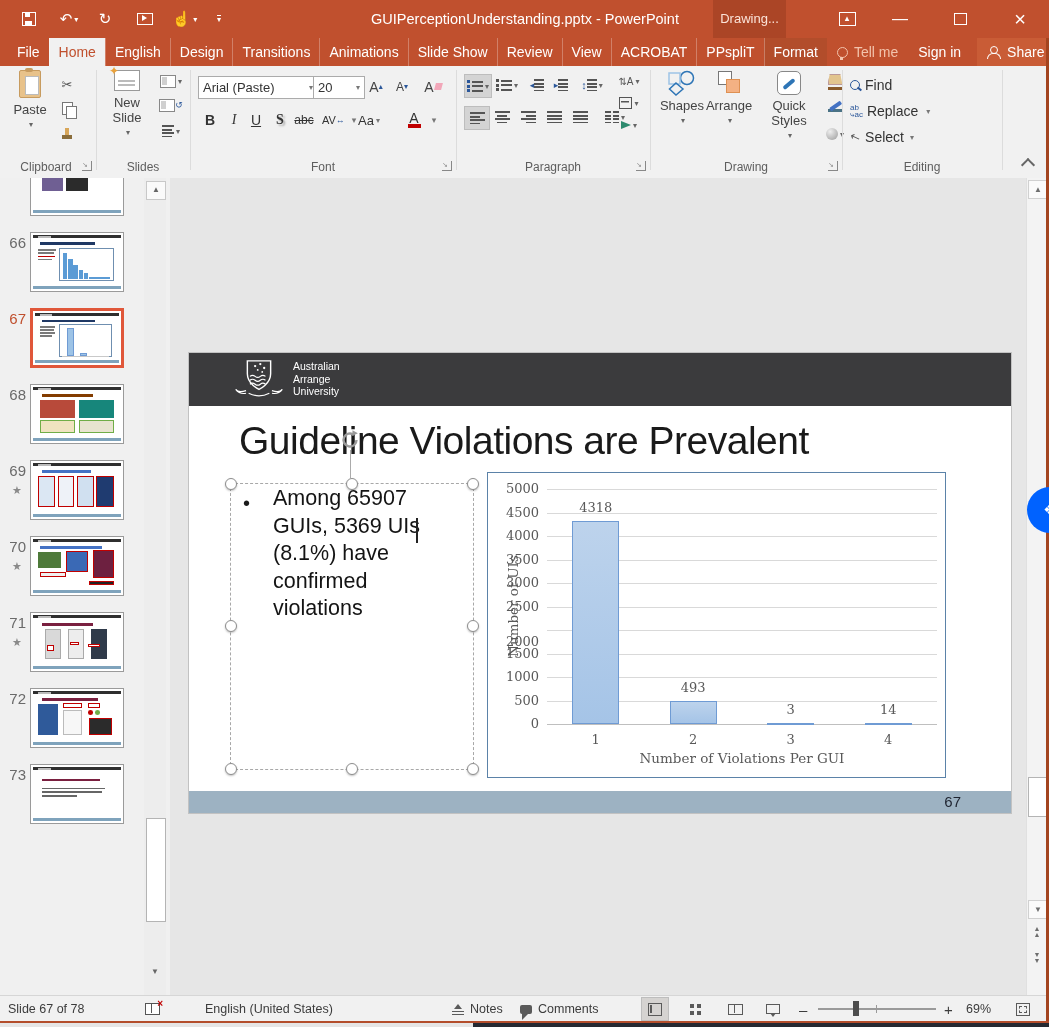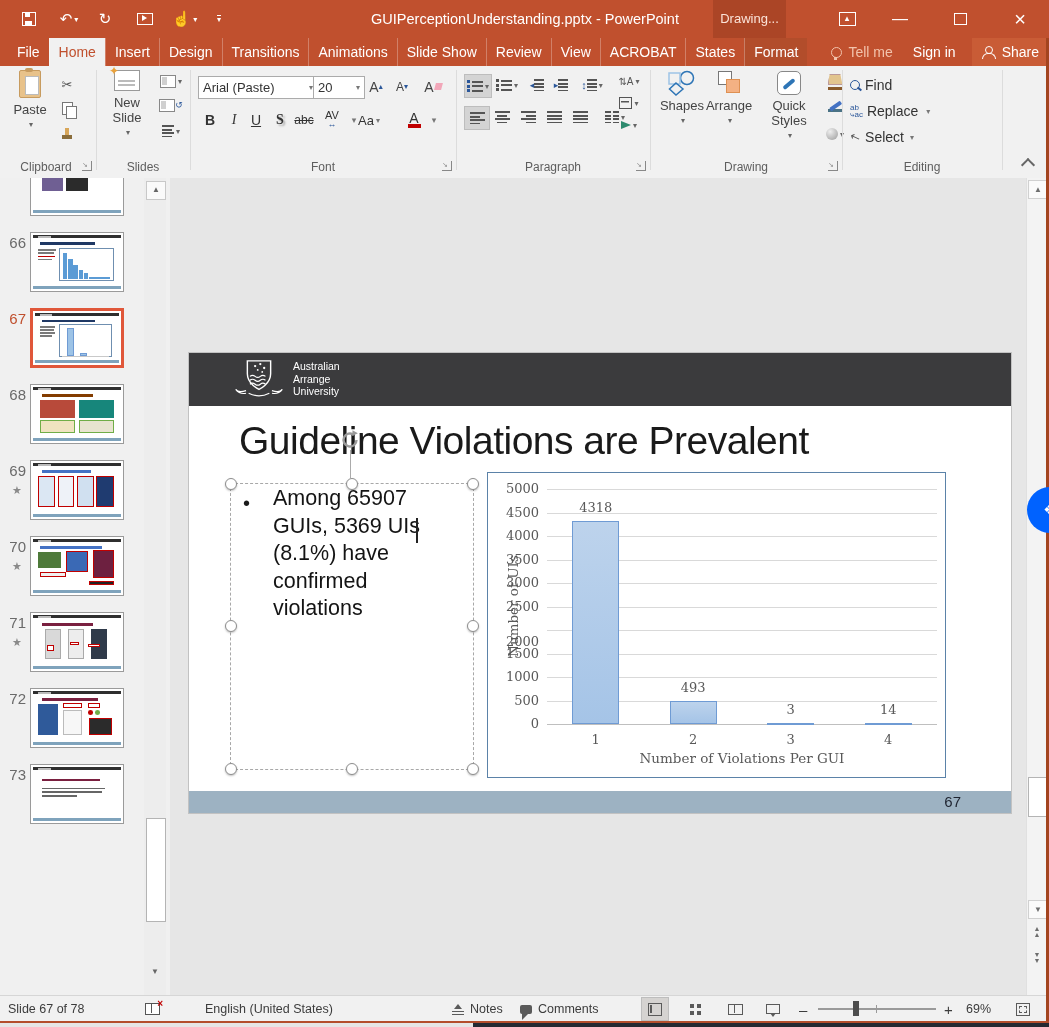--- a/index.html
+++ b/index.html
@@ -203,29 +203,29 @@
   <div class="winbtn" style="left:939px">
       <span class="ico-max"></span>
     </div>
   <div class="winbtn" style="left:999px;font-size:20px">×</div>
 </div>
 
 <div id="tabrow">
   <span id="tab-strip" style="display:flex">
       <span class="tab file">File</span>
       <span class="tab active">Home</span>
-      <span class="tab ">Insert</span>
+      <span class="tab ">English</span>
       <span class="tab ">Design</span>
       <span class="tab ">Transitions</span>
       <span class="tab ">Animations</span>
       <span class="tab ">Slide Show</span>
       <span class="tab ">Review</span>
       <span class="tab ">View</span>
       <span class="tab ">ACROBAT</span>
-      <span class="tab ">States</span>
+      <span class="tab ">PPspliT</span>
       <span class="tab contextual">Format</span>
     </span>
   <span class="tr-spacer"></span>
   <span class="tr-right" id="tellme">
       <span class="bulb"></span>
       <span>Tell me</span>
     </span>
   <span class="tr-right" style="margin-right:6px">
       <span>Sign in</span>
     </span>
@@ -295,21 +295,21 @@
     </div>
   <div class="fbtn" style="left:246px;text-decoration:underline">
       <span>U</span>
     </div>
   <div class="fbtn" style="left:270px;font-weight:bold;text-shadow:2px 2px 2px #AAA;font-family:'Liberation Serif',serif">
       <span>S</span>
     </div>
   <div class="fbtn" style="left:294px;text-decoration:line-through;font-size:12px">
       <span>abc</span>
     </div>
-  <div class="fbtn" style="left:322px;font-size:11px;flex-direction:column;line-height:9px">
+  <div class="fbtn" style="left:322px;font-size:11px;flex-direction:row;line-height:9px">
       <span>AV</span>
       <span style="color:#2B579A;font-size:9px">↔</span>
     </div>
   <div class="fbtn" style="left:344px;width:10px;font-size:9px;color:#777">▾</div>
   <div class="fbtn" style="left:358px;font-size:13px">
       <span>Aa</span>
       <span class="dd" style="color:#777">▾</span>
     </div>
   <div class="fbtn" style="left:404px;flex-direction:column;line-height:12px">
       <span>A</span>

